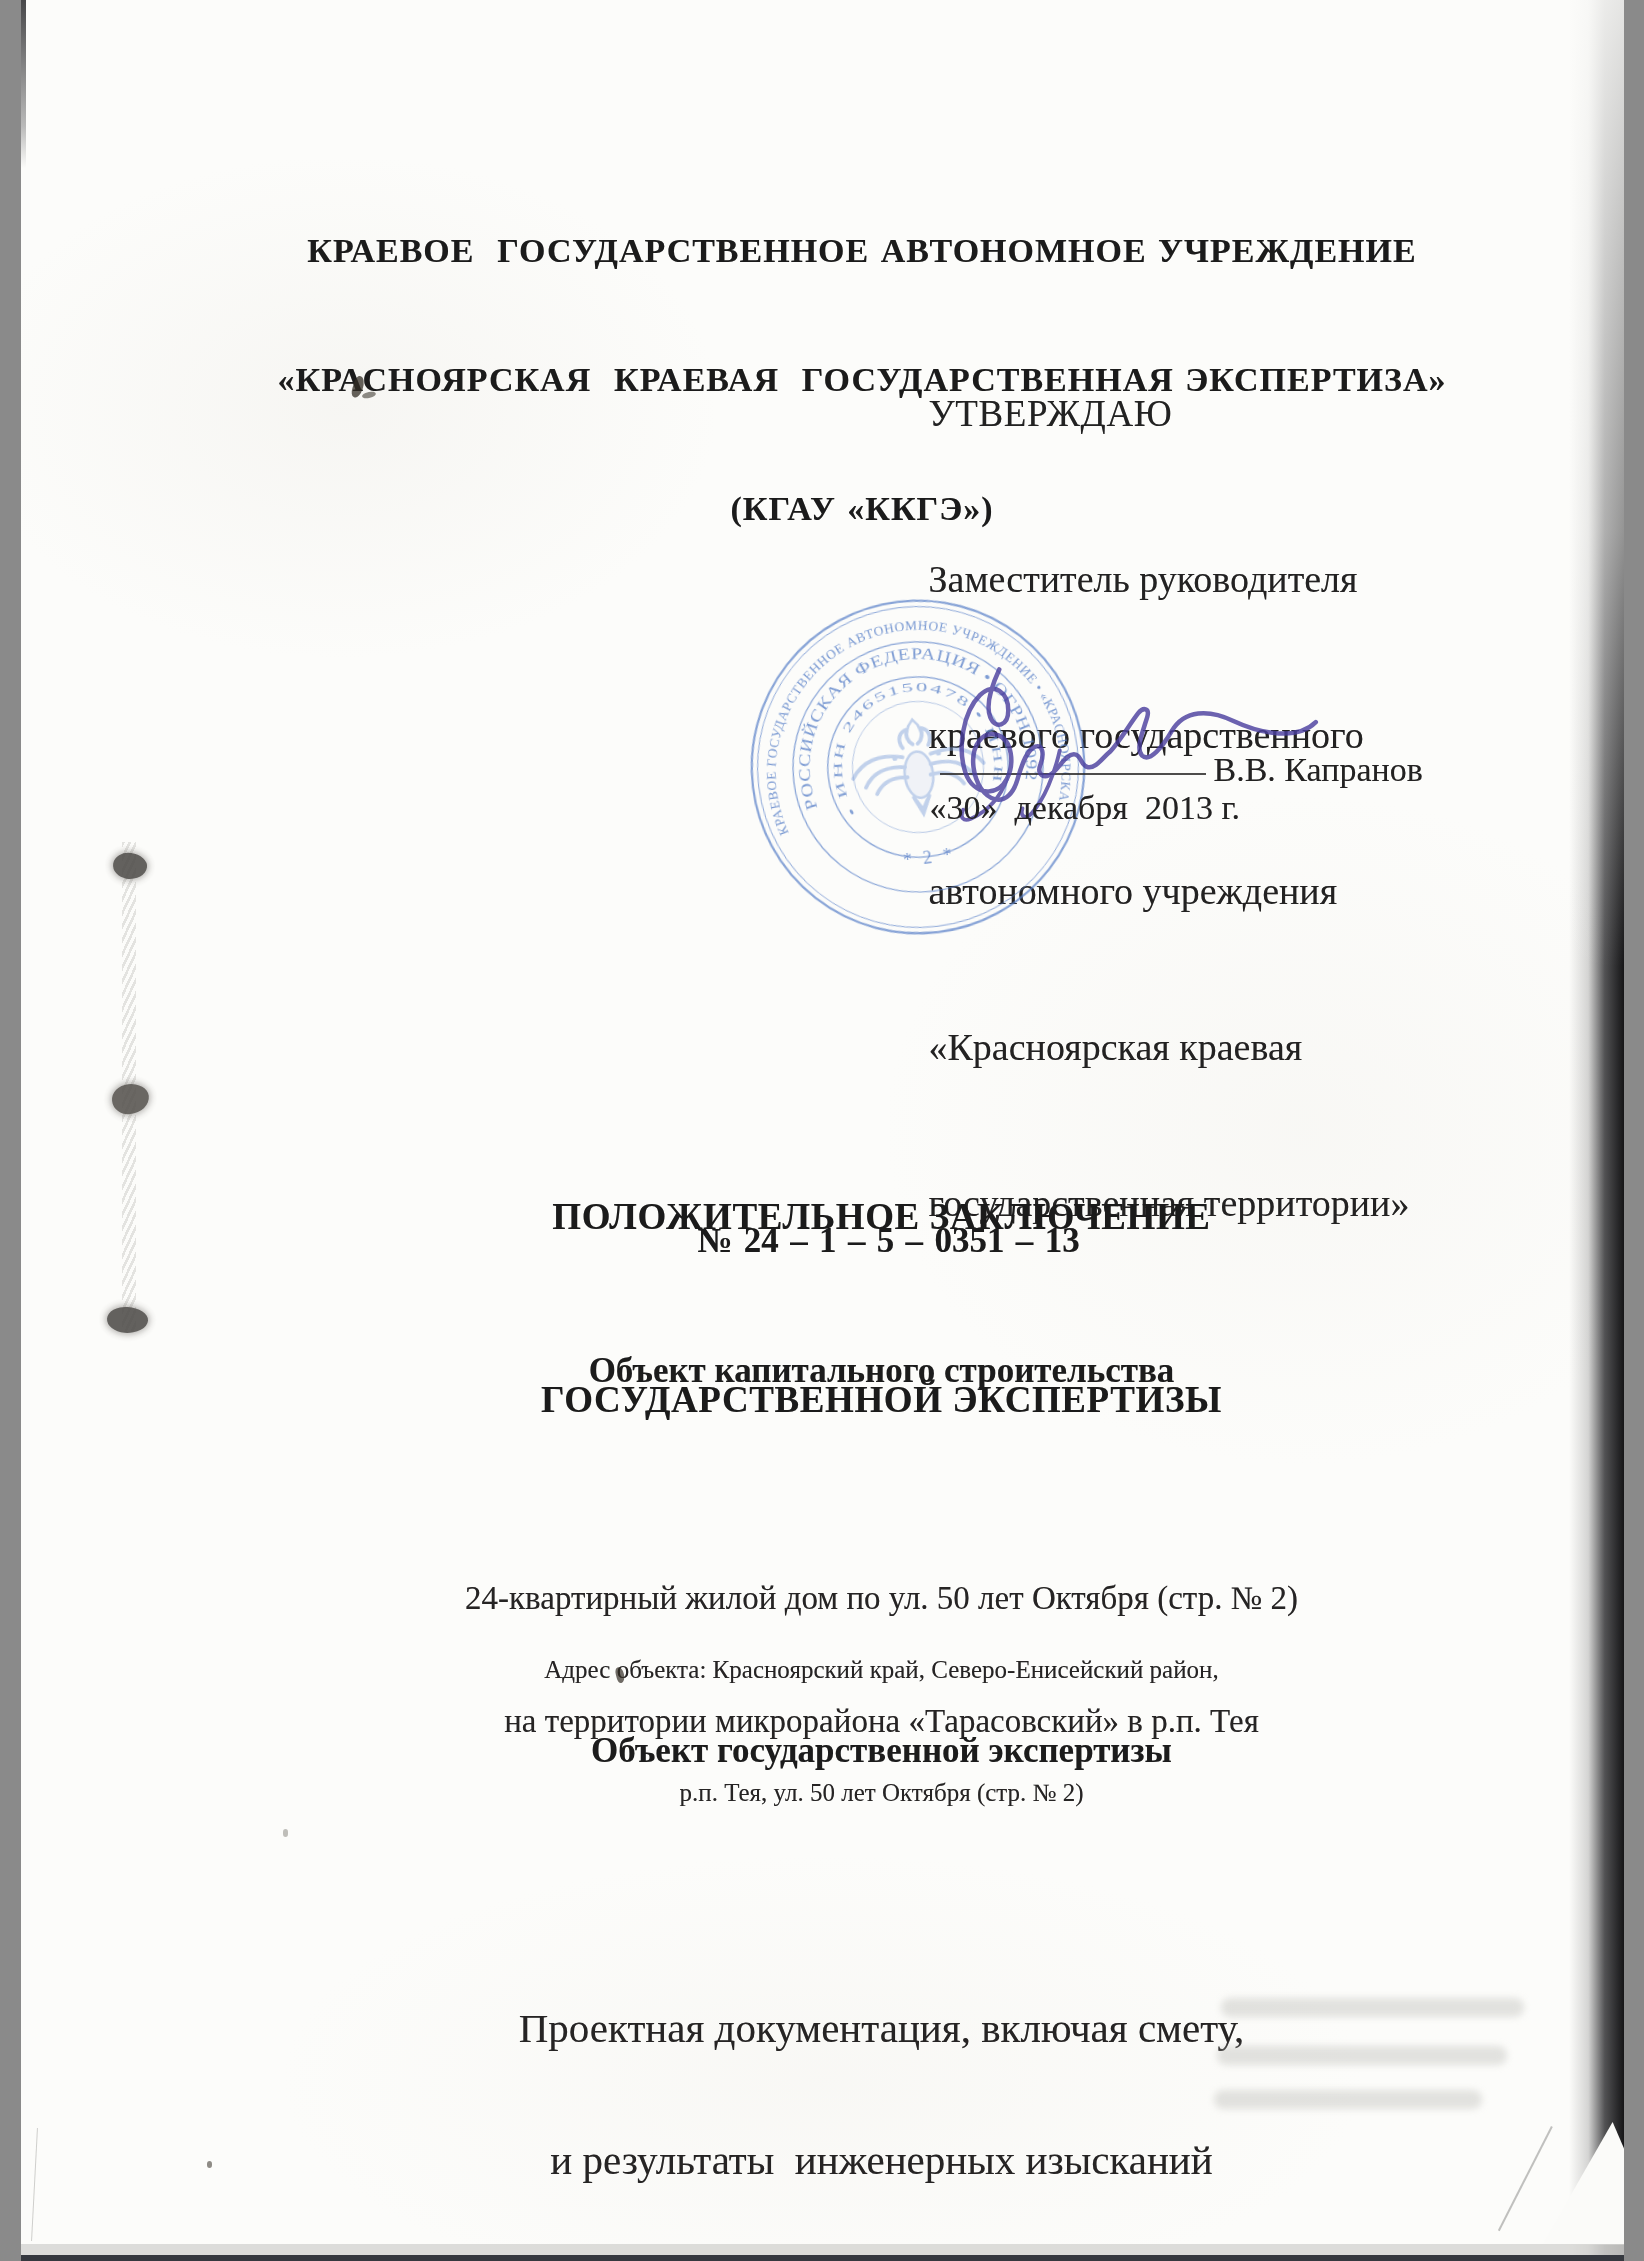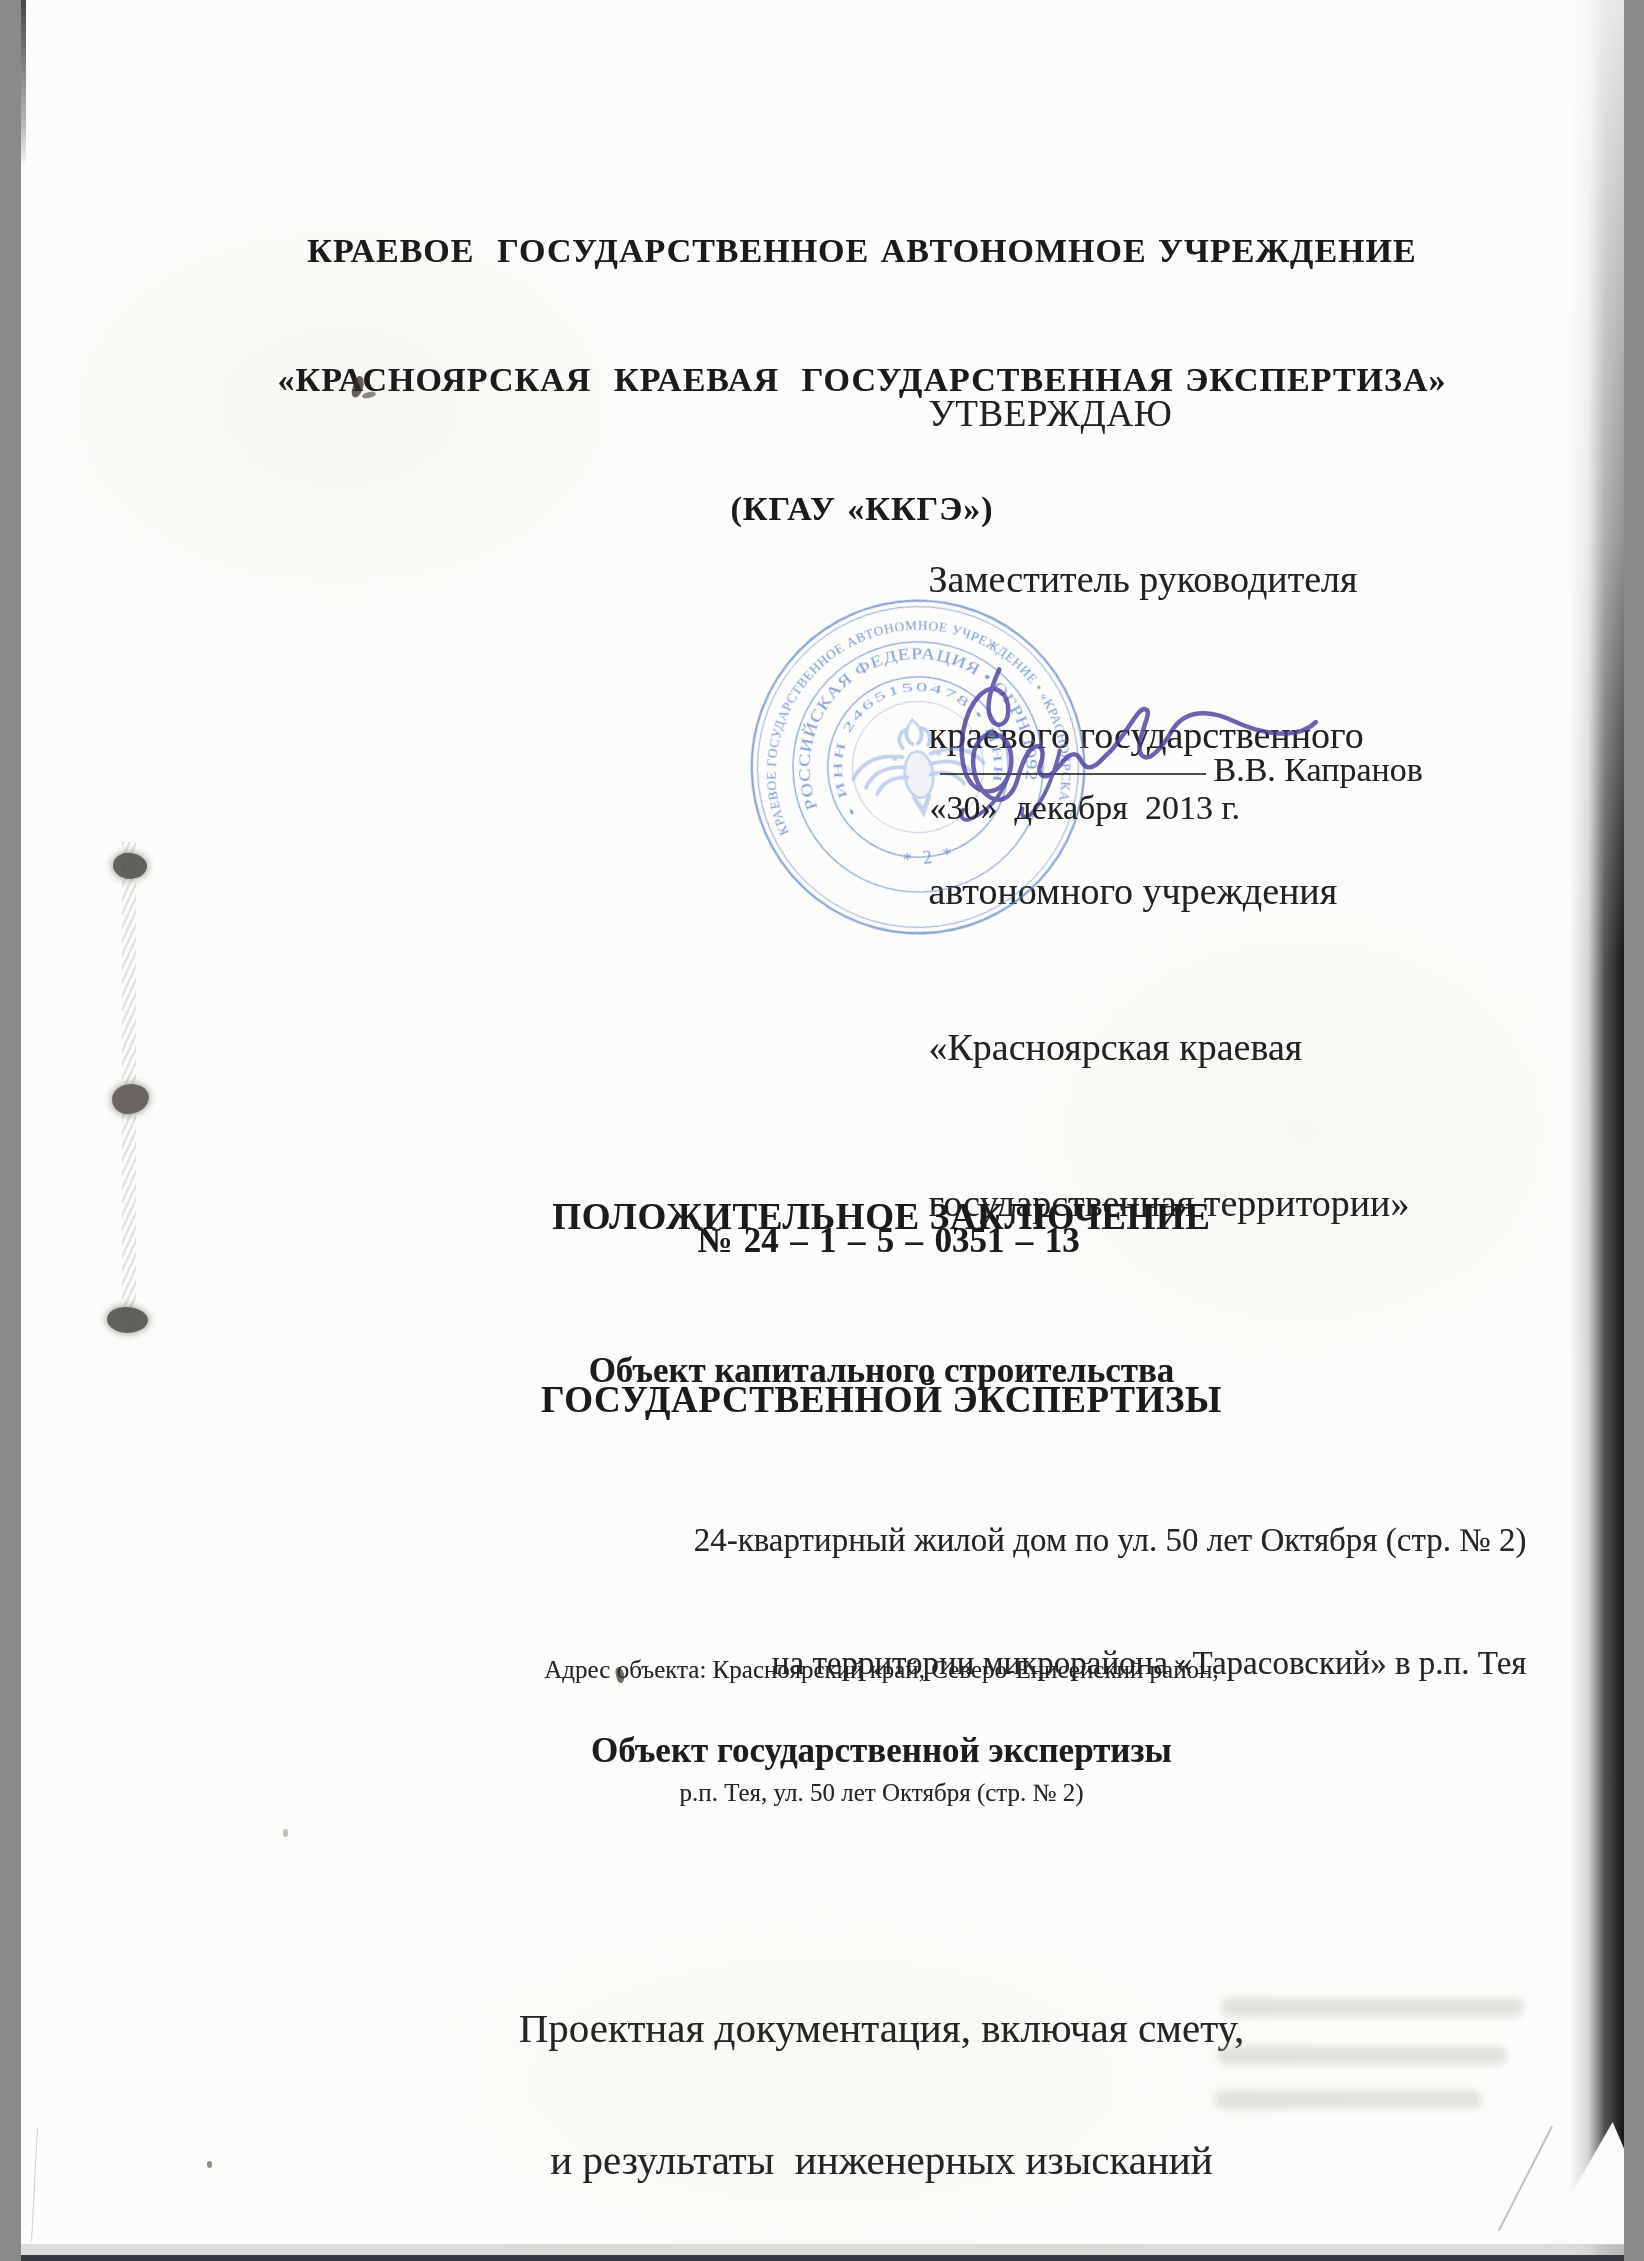--- a/index.html
+++ b/index.html
@@ -20,21 +20,21 @@
   .center{text-align:center; white-space:pre-wrap;}
   .org-header{left:116px; top:143px; width:1451px; font-weight:bold; font-size:34px; line-height:43px; letter-spacing:1px; word-spacing:1.9px; color:#1b1b1b;}
   .approve-head{left:908px; top:392px; font-size:37px; line-height:44px; letter-spacing:0.6px; color:#222;}
   .approve-lines{left:908px; top:449px; width:529px; font-size:38px; line-height:52px; white-space:pre-wrap; color:#232222;}
   .signer-name{left:1193px; top:740px; font-size:34px; color:#232222;margin-top:11px;}
   .date-line{left:909px; top:789px; font-size:34px; white-space:pre-wrap; color:#232222;}
   .sign-line{position:absolute; left:919px; top:773px; width:266px; height:1.9px; background:#2e2d2c; opacity:.85;}
   .title-block{left:216px; top:1064px; width:1290px; font-weight:bold; font-size:37px; line-height:61px; letter-spacing:0.6px; color:#1b1b1b;}
   .number-line{left:223px; top:1221px; width:1290px; font-weight:bold; font-size:35px; word-spacing:2.6px; color:#1b1b1b;}
   .subhead1{left:216px; top:1351px; width:1290px; font-weight:bold; font-size:35px; color:#1c1c1c;}
-  .para1{left:216px; top:1438px; width:1290px; font-size:33px; line-height:41px;text-align:right;}
+  .para1{left:216px; top:1496px; width:1290px; font-size:33px; line-height:41px;}
   .para2{left:216px; top:1567px; width:1290px; font-size:25px; line-height:41px;}
   .subhead2{left:216px; top:1731px; width:1290px; font-weight:bold; font-size:35px; color:#1c1c1c;}
   .para3{left:216px; top:1918px; width:1290px; font-size:41px; line-height:44px;}
 
   .stamp-wrap{position:absolute; left:723px; top:593px; width:348px; height:348px; transform:rotate(-7deg); filter:blur(0.3px); opacity:.92;}
   .sig-wrap{position:absolute; left:890px; top:645px; width:439px; height:193px; opacity:.92;}
 
   .binder-dot{position:absolute; background:#4e4c49; border-radius:48% 52% 55% 45%/50% 46% 54% 50%; box-shadow:0 0 6.4px 1.9px rgba(95,92,87,.5); opacity:.88;}
   .dot1{left:92px; top:853px; width:34px; height:26px; transform:rotate(8deg);}
   .dot2{left:91px; top:1084px; width:37px; height:30px; transform:rotate(-6deg); background:#56534f;}

